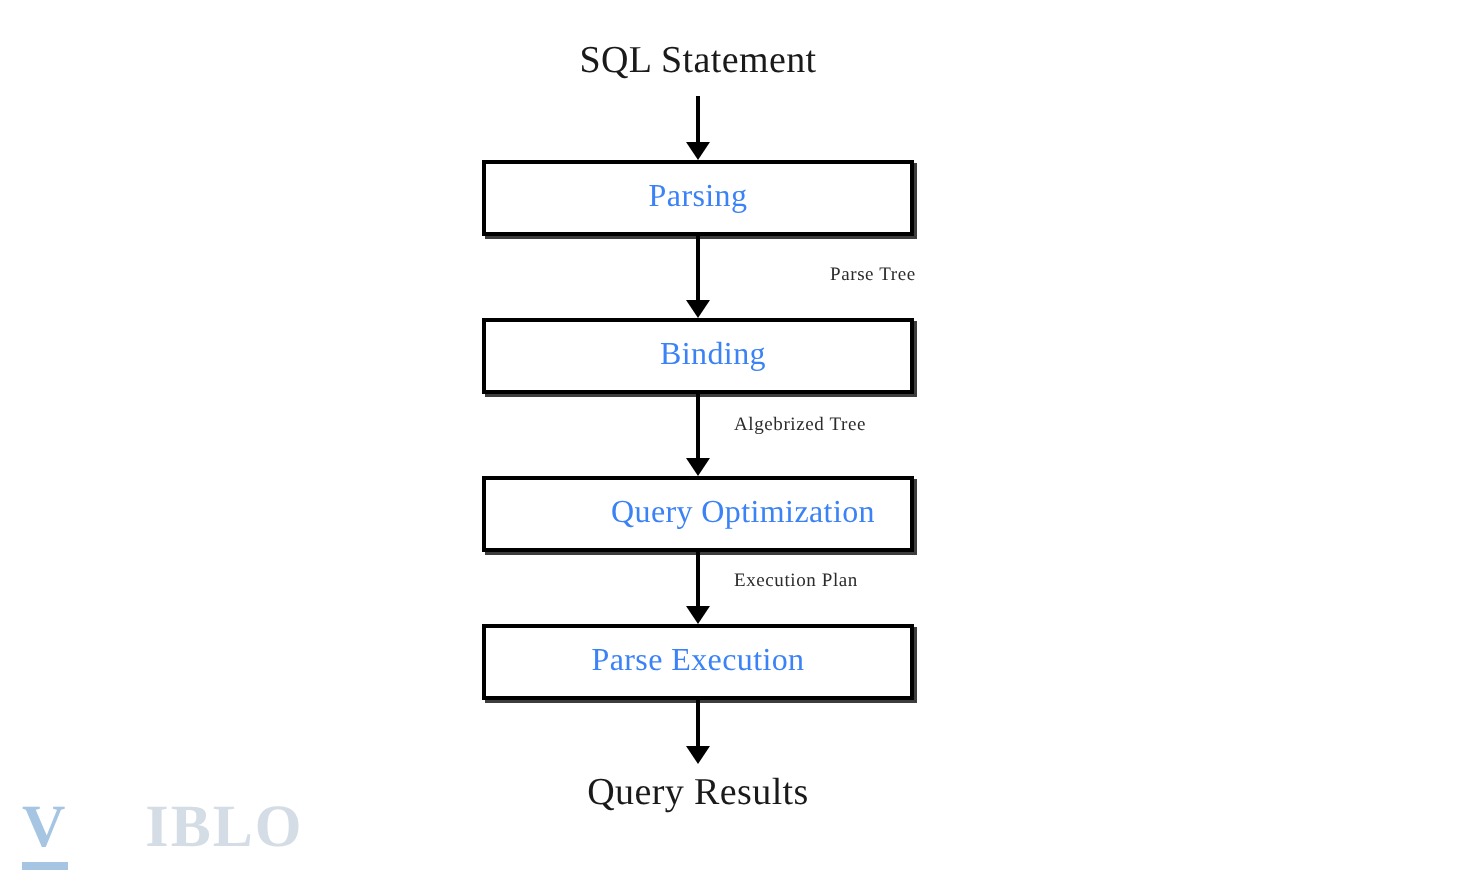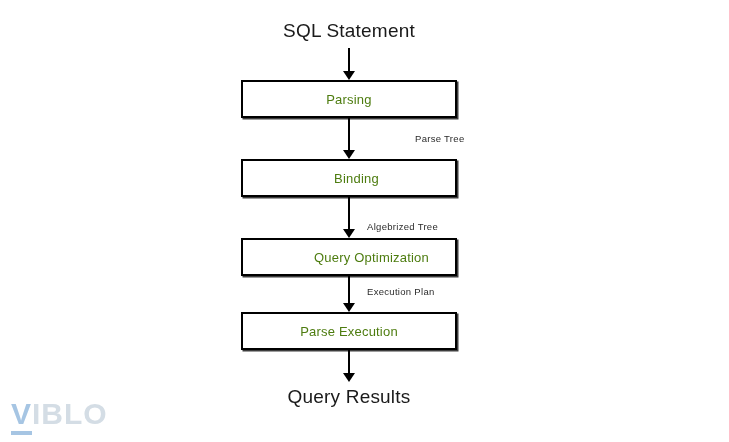--- a/index.html
+++ b/index.html
@@ -6,21 +6,21 @@
     margin: 0;
     padding: 0;
     background: #ffffff;
   }
   #canvas {
     position: relative;
     width: 618px;
     height: 442px;
     background: #ffffff;
     overflow: hidden;
-    font-family: Liberation Sans, sans-serif;
+    font-family: Liberation Serif, serif;
   }
 
   
   .terminal {
     position: absolute;
     width: 300px;
     text-align: center;
     left: 199px;              
     font-size: 19px;
     color: #1a1a1a;
@@ -38,22 +38,22 @@
     height: 38px;
     box-sizing: border-box;
     background: #ffffff;
     border: 2px solid #000000;
     box-shadow: 1.5px 1.5px 0 0 #3d3d3d;
     display: flex;
     align-items: center;
     justify-content: center;
   }
   .box-label {
-    font-size: 13px;
-    color: #4d7c0f;
+    font-size: 16px;
+    color: #3b82f6;
     letter-spacing: 0.2px;
     white-space: nowrap;
     line-height: 1;
   }
   #box-parsing  { top: 80px; }
   #box-binding  { top: 159px; padding-left: 15px; }
   #box-optimize { top: 238px; padding-left: 45px; }
   #box-execute  { top: 312px; }
 
   
@@ -92,41 +92,42 @@
   
   .edge-label {
     position: absolute;
     left: 367px;
     font-size: 9.5px;
     color: #2b2b2b;
     letter-spacing: 0.3px;
     white-space: nowrap;
   }
   #label-parse-tree     { top: 133px; margin-left: 48px; }
-  #label-algebrized     { top: 221px; }
+  #label-algebrized     { top: 208px; }
   #label-execution-plan { top: 286px; }
 
   
   #watermark {
     position: absolute;
     left: 11px;
     top: 399px;
     font-size: 30px;
     font-weight: 700;
     letter-spacing: 1px;
     line-height: 1;
     user-select: none;
   }
   #watermark .wm-v {
     color: #a6c5e3;
     border-bottom: 4px solid #a6c5e3;
     padding-bottom: 1px;
   }
   #watermark .wm-rest {
     color: #d4dde5;
+    margin-left: 39px;
   }
 </style>
 </head>
 <body>
 
 <div id="canvas">
 
   <div class="terminal" id="node-sql">SQL Statement</div>
 
   <div class="connector" id="conn-1"></div>

